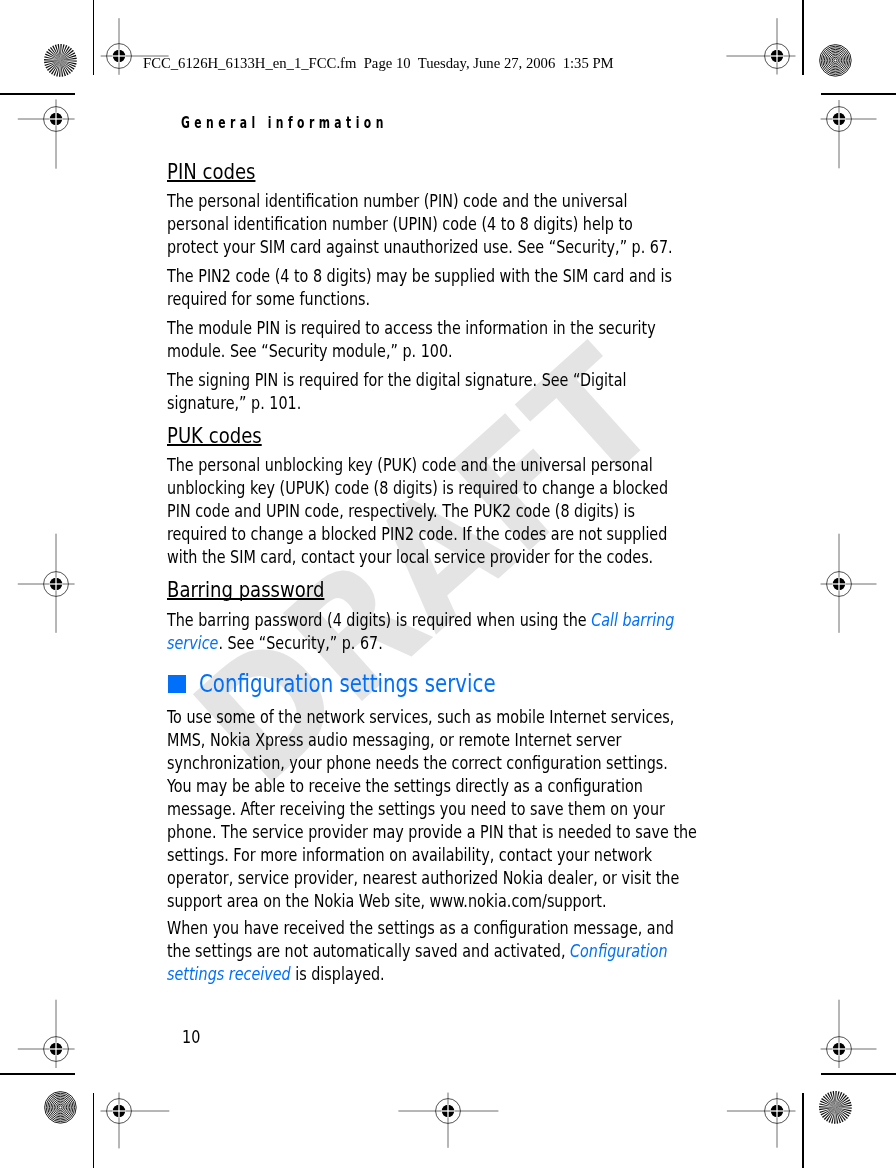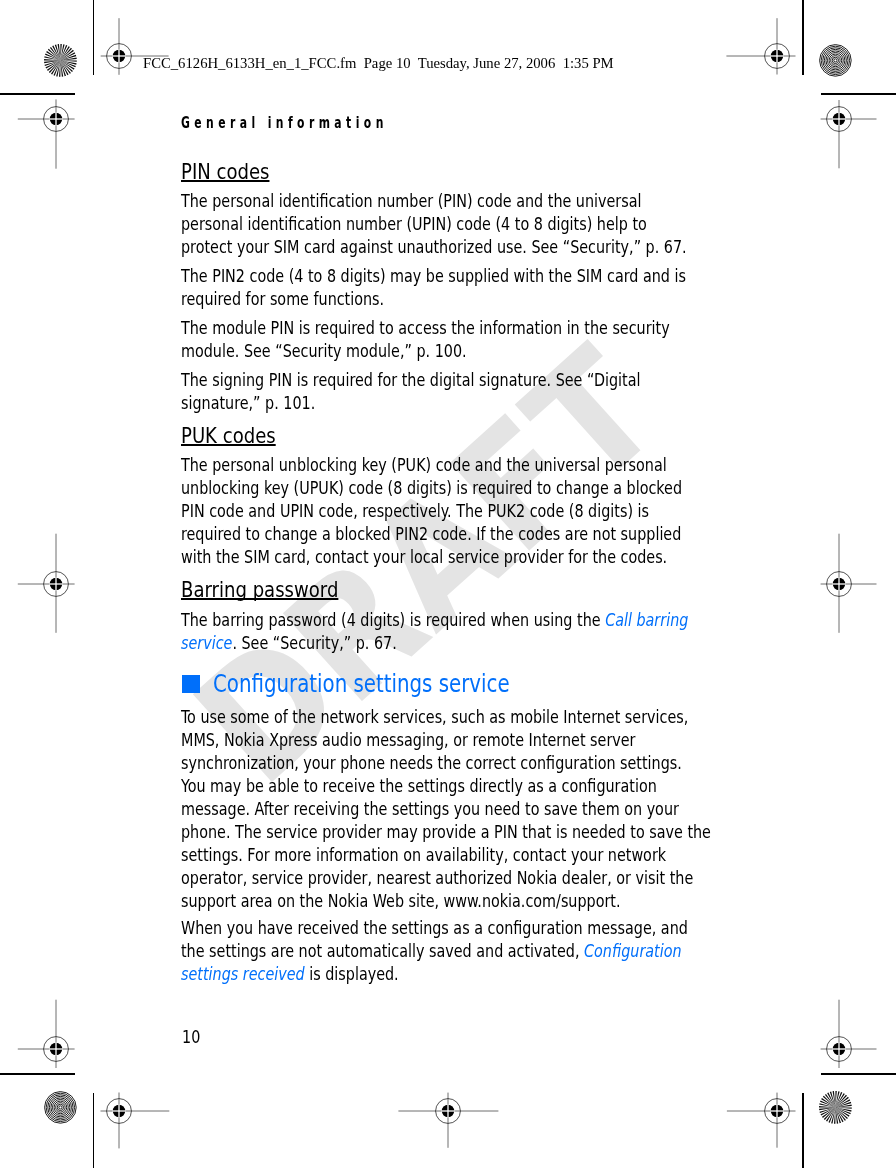--- a/index.html
+++ b/index.html
@@ -33,21 +33,21 @@
       font-family:"Liberation Serif",serif;font-size:15px;line-height:18px;color:#000;
       white-space:pre;transform:scaleX(0.979) translateZ(0);transform-origin:left top;}
 
   
   #chapter{position:absolute;left:180.8px;top:113.7px;
       font-family:"DejaVu Sans",sans-serif;font-stretch:condensed;
       font-weight:bold;font-size:15.6px;line-height:18px;
       letter-spacing:5.75px;color:#000;white-space:pre;
       transform:scaleX(0.77) translateZ(0);transform-origin:left top;}
 
-  .col{position:absolute;left:181px;top:0;width:660px;height:820px;}
+  .col{position:absolute;left:167px;top:0;width:660px;height:820px;}
 
   .sub{position:absolute;left:0;margin:0;padding:0;
       font-family:"DejaVu Sans",sans-serif;font-stretch:condensed;
       font-weight:400;font-size:21.6px;line-height:21.6px;color:#000;
       white-space:pre;transform:scaleX(0.93) translateZ(0);transform-origin:left top;}
   .sub span{text-decoration:underline;text-decoration-thickness:1.5px;
       text-underline-offset:1.1px;text-decoration-skip-ink:none;}
 
   .para{position:absolute;left:0;margin:0;padding:0;
       font-family:"DejaVu Sans",sans-serif;font-stretch:condensed;

